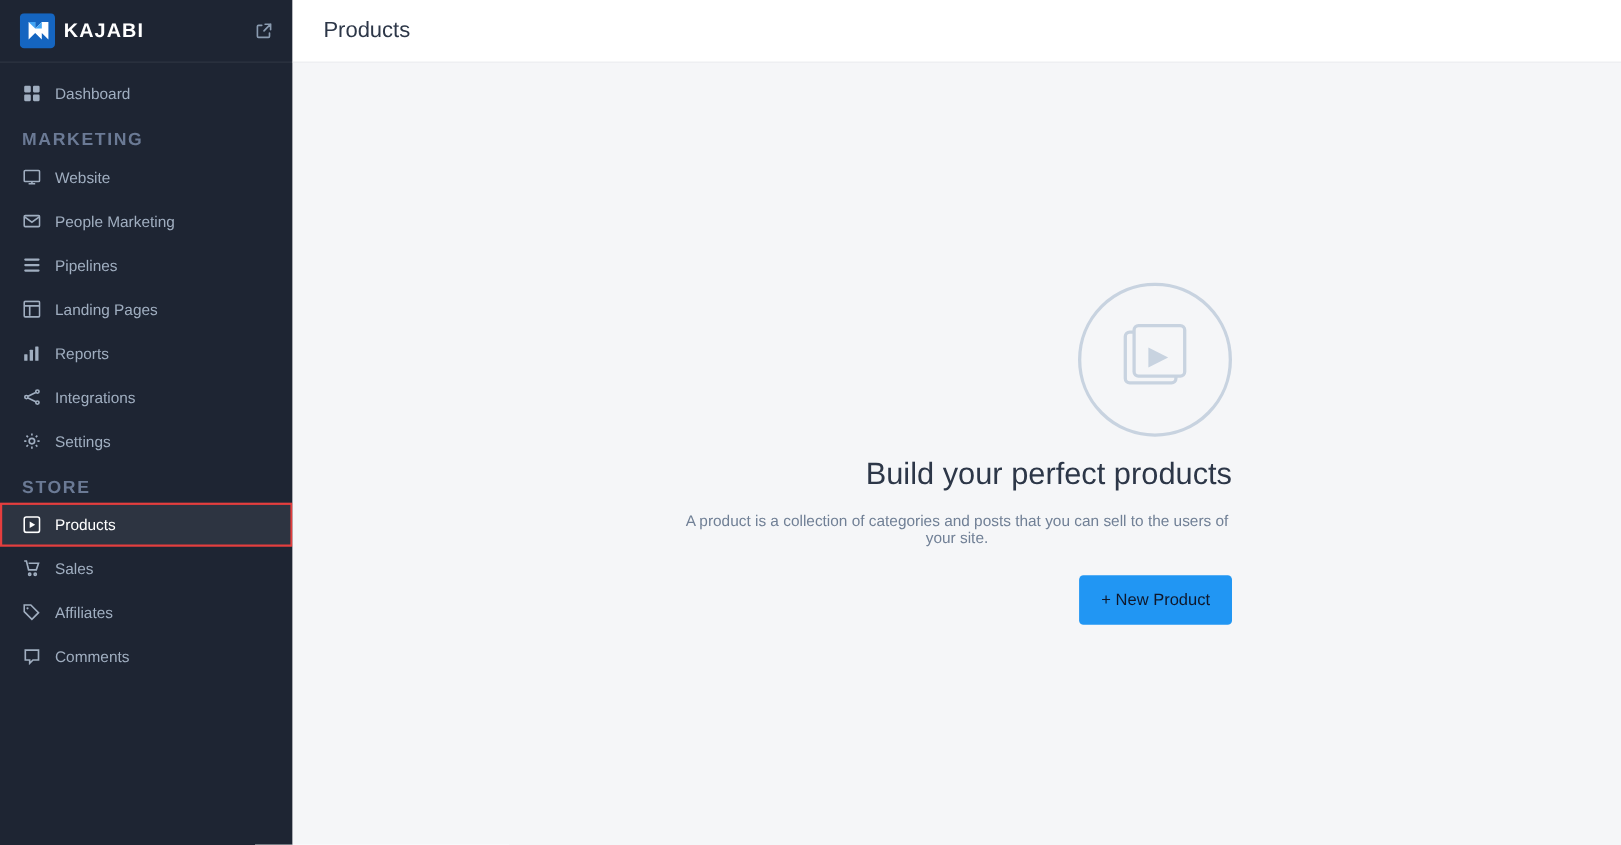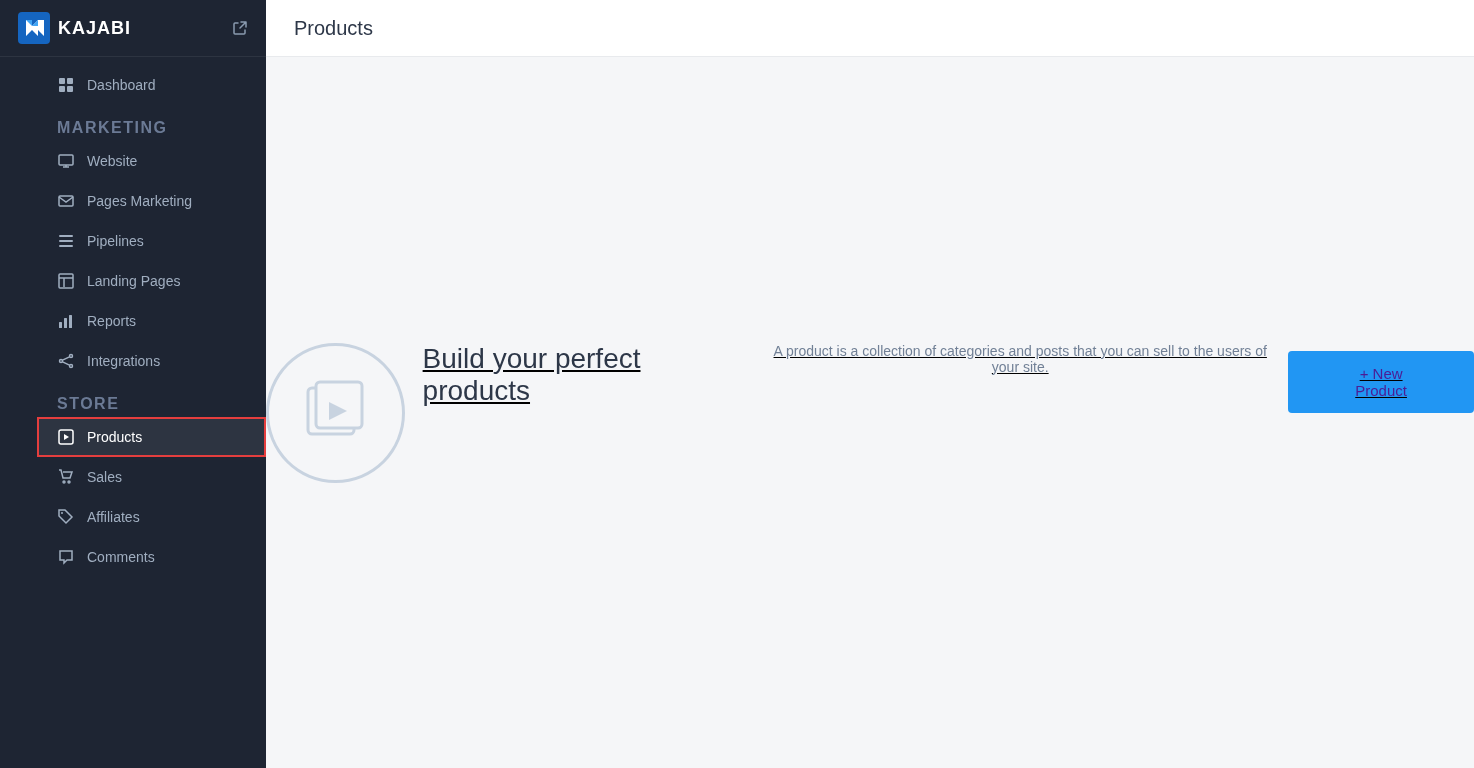--- a/index.html
+++ b/index.html
@@ -45,21 +45,20 @@
     }
 
     .external-link-icon {
       color: #8a9bb0;
       font-size: 16px;
       cursor: pointer;
     }
 
     .sidebar-nav {
       padding: 8px 0;
-      margin-left: 37px;
     }
 
     .sidebar-item {
       display: flex;
       align-items: center;
       gap: 12px;
       padding: 11px 20px;
       color: #a0aec0;
       font-size: 14px;
       cursor: pointer;
@@ -126,25 +125,24 @@
     .main-body {
       flex: 1;
       display: flex;
       align-items: center;
       justify-content: center;
       flex-direction: column;
     }
 
     .empty-state {
       display: flex;
-      flex-direction: row;
-      align-items: flex-start;
+      flex-direction: column;
+      align-items: flex-end;
       justify-content: center;
       gap: 18px;
-      text-decoration: underline;
     }
 
     .empty-state-icon {
       width: 140px;
       height: 140px;
       border-radius: 50%;
       border: 3px solid #c8d3e0;
       display: flex;
       align-items: center;
       justify-content: center;
@@ -159,23 +157,23 @@
 
     .empty-state-desc {
       font-size: 14px;
       color: #718096;
       text-align: center;
       max-width: 500px;
     }
 
     .btn-primary {
       background: #2196f3;
-      color: #4c1d95;
+      color: #0f172a;
       border: none;
-      padding: 14px 44px;
+      padding: 14px 20px;
       border-radius: 4px;
       font-size: 15px;
       font-weight: 500;
       cursor: pointer;
       display: flex;
       align-items: center;
       gap: 6px;
       margin-top: 8px;
     }
 
@@ -231,21 +229,21 @@
       <span>Website</span>
     </div>
 
     <div class="sidebar-item">
       <span class="sidebar-icon">
         <svg width="16" height="16" viewBox="0 0 16 16" fill="none" stroke="currentColor" stroke-width="1.5">
             <rect x="1" y="3" width="14" height="10" rx="1"></rect>
             <path d="M1 4l7 5 7-5"></path>
           </svg>
       </span>
-      <span>Pages Marketing</span>
+      <span>People Marketing</span>
     </div>
 
     <div class="sidebar-item">
       <span class="sidebar-icon">
         <svg width="16" height="16" viewBox="0 0 16 16" fill="currentColor">
             <rect x="1" y="2" width="14" height="2" rx="1"></rect>
             <rect x="1" y="7" width="14" height="2" rx="1"></rect>
             <rect x="1" y="12" width="14" height="2" rx="1"></rect>
           </svg>
       </span>
@@ -279,20 +277,29 @@
         <svg width="16" height="16" viewBox="0 0 16 16" fill="none" stroke="currentColor" stroke-width="1.5">
             <circle cx="13" cy="3" r="1.5"></circle>
             <circle cx="3" cy="8" r="1.5"></circle>
             <circle cx="13" cy="13" r="1.5"></circle>
             <path d="M4.5 7.2l7-3.4M4.5 8.8l7 3.4"></path>
           </svg>
       </span>
       <span>Integrations</span>
     </div>
 
+    <div class="sidebar-item">
+      <span class="sidebar-icon">
+        <svg width="16" height="16" viewBox="0 0 16 16" fill="none" stroke="currentColor" stroke-width="1.5">
+            <circle cx="8" cy="8" r="2.5"></circle>
+            <path d="M8 1v2M8 13v2M1 8h2M13 8h2M3.05 3.05l1.41 1.41M11.54 11.54l1.41 1.41M3.05 12.95l1.41-1.41M11.54 4.46l1.41-1.41"></path>
+          </svg>
+      </span>
+      <span>Settings</span>
+    </div>
 
     <div class="sidebar-section-label">STORE</div>
 
     <div class="sidebar-item active-highlight">
       <span class="sidebar-icon">
         <svg width="16" height="16" viewBox="0 0 16 16" fill="none" stroke="currentColor" stroke-width="1.5">
             <rect x="1" y="1" width="14" height="14" rx="2"></rect>
             <path d="M6 5l5 3-5 3V5z" fill="currentColor" stroke="none"></path>
           </svg>
       </span>

